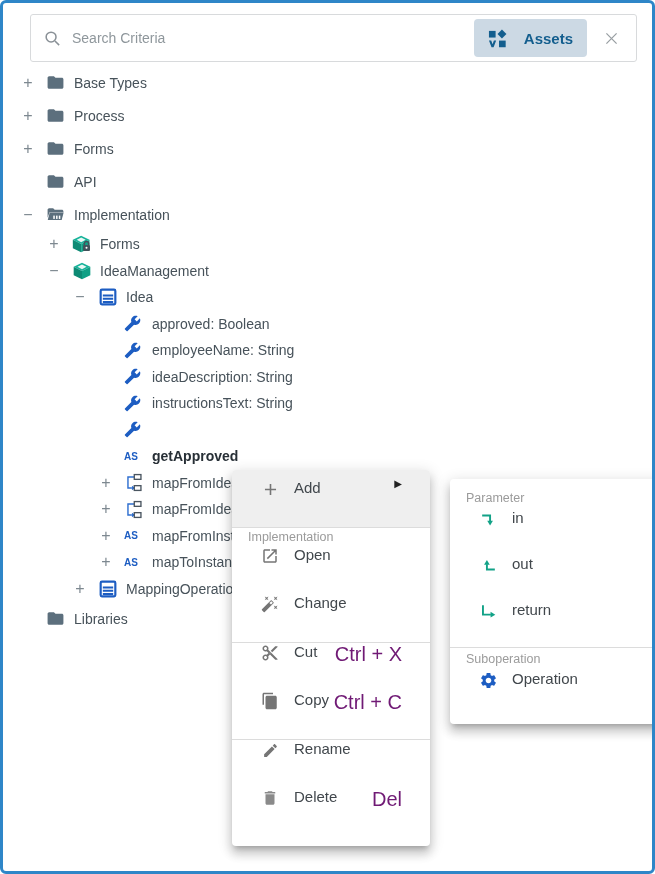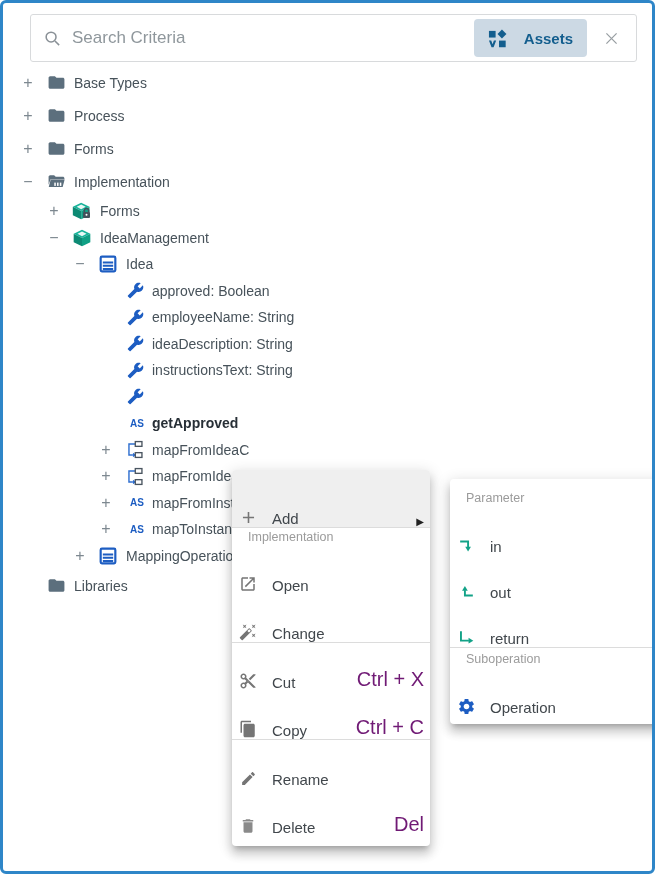--- a/index.html
+++ b/index.html
@@ -3,43 +3,43 @@
 <meta charset="utf-8">
 <style>
   html,body{margin:0;padding:0;background:#fff;}
   .app{position:relative;width:655px;height:874px;box-sizing:border-box;
        border:3px solid #2e86c8;border-radius:6px;background:#fff;overflow:hidden;
        font-family:"Liberation Sans",sans-serif;}
   
   .searchbar{position:absolute;left:27px;top:11px;width:607px;height:48px;
        border:1px solid #d8dadc;border-radius:3px;display:flex;align-items:center;
        padding:0 10px 0 12px;box-sizing:border-box;background:#fff;}
-  .search-input{flex:1;border:none;outline:none;font-size:17px;color:#14532d;
+  .search-input{flex:1;border:none;outline:none;font-size:14px;color:#14532d;
        font-family:"Liberation Sans",sans-serif;min-width:0;margin-left:8px;}
   .search-input::placeholder{color:#8f979c;opacity:1;}
   .assets-btn{display:flex;align-items:center;gap:17px;background:#ccd9e4;border:none;
        border-radius:4px;padding:0 14px;height:38px;color:#135e8e;font-weight:bold;
        font-size:15px;cursor:pointer;font-family:"Liberation Sans",sans-serif;flex:none;}
   .close-x{margin:0 6px 0 16px;cursor:pointer;display:flex;align-items:center;flex:none;}
   
   .tree{position:absolute;top:63px;left:0;right:0;}
   .trow{display:flex;align-items:center;font-size:14px;color:#47525a;cursor:default;white-space:nowrap;}
   .h33{height:33px}.h26{height:26.5px}
   .lvl0{padding-left:16px}.lvl1{padding-left:42px}.lvl2{padding-left:68px}.lvl3{padding-left:94px}
   .expander{width:18px;text-align:center;color:#7d8890;font-size:16px;flex:none;line-height:1;cursor:pointer;}
-  .ticon{width:20px;height:20px;margin:0 8px 0 9px;flex:none;display:flex;align-items:center;justify-content:flex-end;}
+  .ticon{width:20px;height:20px;margin:0 8px 0 9px;flex:none;display:flex;align-items:center;justify-content:flex-start;}
   .tlabel{white-space:nowrap;}
   .tbold{font-weight:bold;color:#272f36;}
   .asbadge{font-size:10px;font-weight:bold;color:#1d5dc2;letter-spacing:0;}
   
   .menu{position:absolute;background:#fff;border-radius:4px;z-index:10;
         box-shadow:0 5px 5px -3px rgba(0,0,0,.2),0 8px 10px 1px rgba(0,0,0,.14),0 3px 14px 2px rgba(0,0,0,.12);}
   #context-menu{left:229px;top:467px;width:198px;padding:9px 0 10px;box-sizing:border-box;}
   #submenu{left:447px;top:476px;width:214px;padding:8px 0;box-sizing:border-box;}
-  .mi{display:flex;align-items:flex-end;height:48px;padding:0 6px;font-size:15px;color:#41474c;cursor:pointer;}
+  .mi{display:flex;align-items:flex-start;height:48px;padding:0 28px;font-size:15px;color:#41474c;cursor:pointer;}
   #submenu .mi{height:46px;}
   .micon{width:20px;height:20px;margin-right:14px;display:flex;align-items:center;justify-content:center;flex:none;}
   .shortcut{margin-left:auto;font-size:20px;color:#701a75;}
   .subarrow{margin-left:auto;font-size:10px;color:#222;line-height:1;}
   .msection{height:18px;display:flex;align-items:center;padding:0 16px;font-size:12.5px;color:#9b9b9b;}
   #submenu .msection{height:22px;}
   .mdivider{height:1px;background:#dcdcdc;}
   .mi-add{height:57px;padding-top:9px;box-sizing:border-box;margin-top:-9px;background:#efefef;border-radius:4px 4px 0 0;}
 </style>
 </head>
@@ -95,20 +95,29 @@
       <div class="trow lvl0 h33">
         <span class="expander">+</span>
         <span class="ticon">
           <svg viewBox="0 0 24 24" width="19" height="19">
             <path fill="#5c6f7d" d="M10 4H4c-1.1 0-2 .9-2 2v12c0 1.1.9 2 2 2h16c1.1 0 2-.9 2-2V8c0-1.1-.9-2-2-2h-8l-2-2z"></path>
           </svg>
         </span>
         <span class="tlabel">Forms</span>
       </div>
       <div class="trow lvl0 h33">
+        <span class="expander"></span>
+        <span class="ticon">
+          <svg viewBox="0 0 24 24" width="19" height="19">
+            <path fill="#5c6f7d" d="M10 4H4c-1.1 0-2 .9-2 2v12c0 1.1.9 2 2 2h16c1.1 0 2-.9 2-2V8c0-1.1-.9-2-2-2h-8l-2-2z"></path>
+          </svg>
+        </span>
+        <span class="tlabel">API</span>
+      </div>
+      <div class="trow lvl0 h33">
         <span class="expander">−</span>
         <span class="ticon">
           <svg viewBox="0 0 24 24" width="19" height="19">
             <path fill="#5c6f7d" d="M2 6c0-1.1.9-2 2-2h5l2 2h9c1.1 0 2 .9 2 2v1H4.5L2 16z"></path>
             <path fill="#5c6f7d" d="M4.7 9.6h17.6l-2.5 9.4H2.2z"></path>
             <rect x="9.2" y="13.4" width="1.9" height="4.2" fill="#fff"></rect>
             <rect x="12.7" y="13.4" width="1.9" height="4.2" fill="#fff"></rect>
             <rect x="16.2" y="13.4" width="1.9" height="4.2" fill="#fff"></rect>
           </svg>
         </span>

